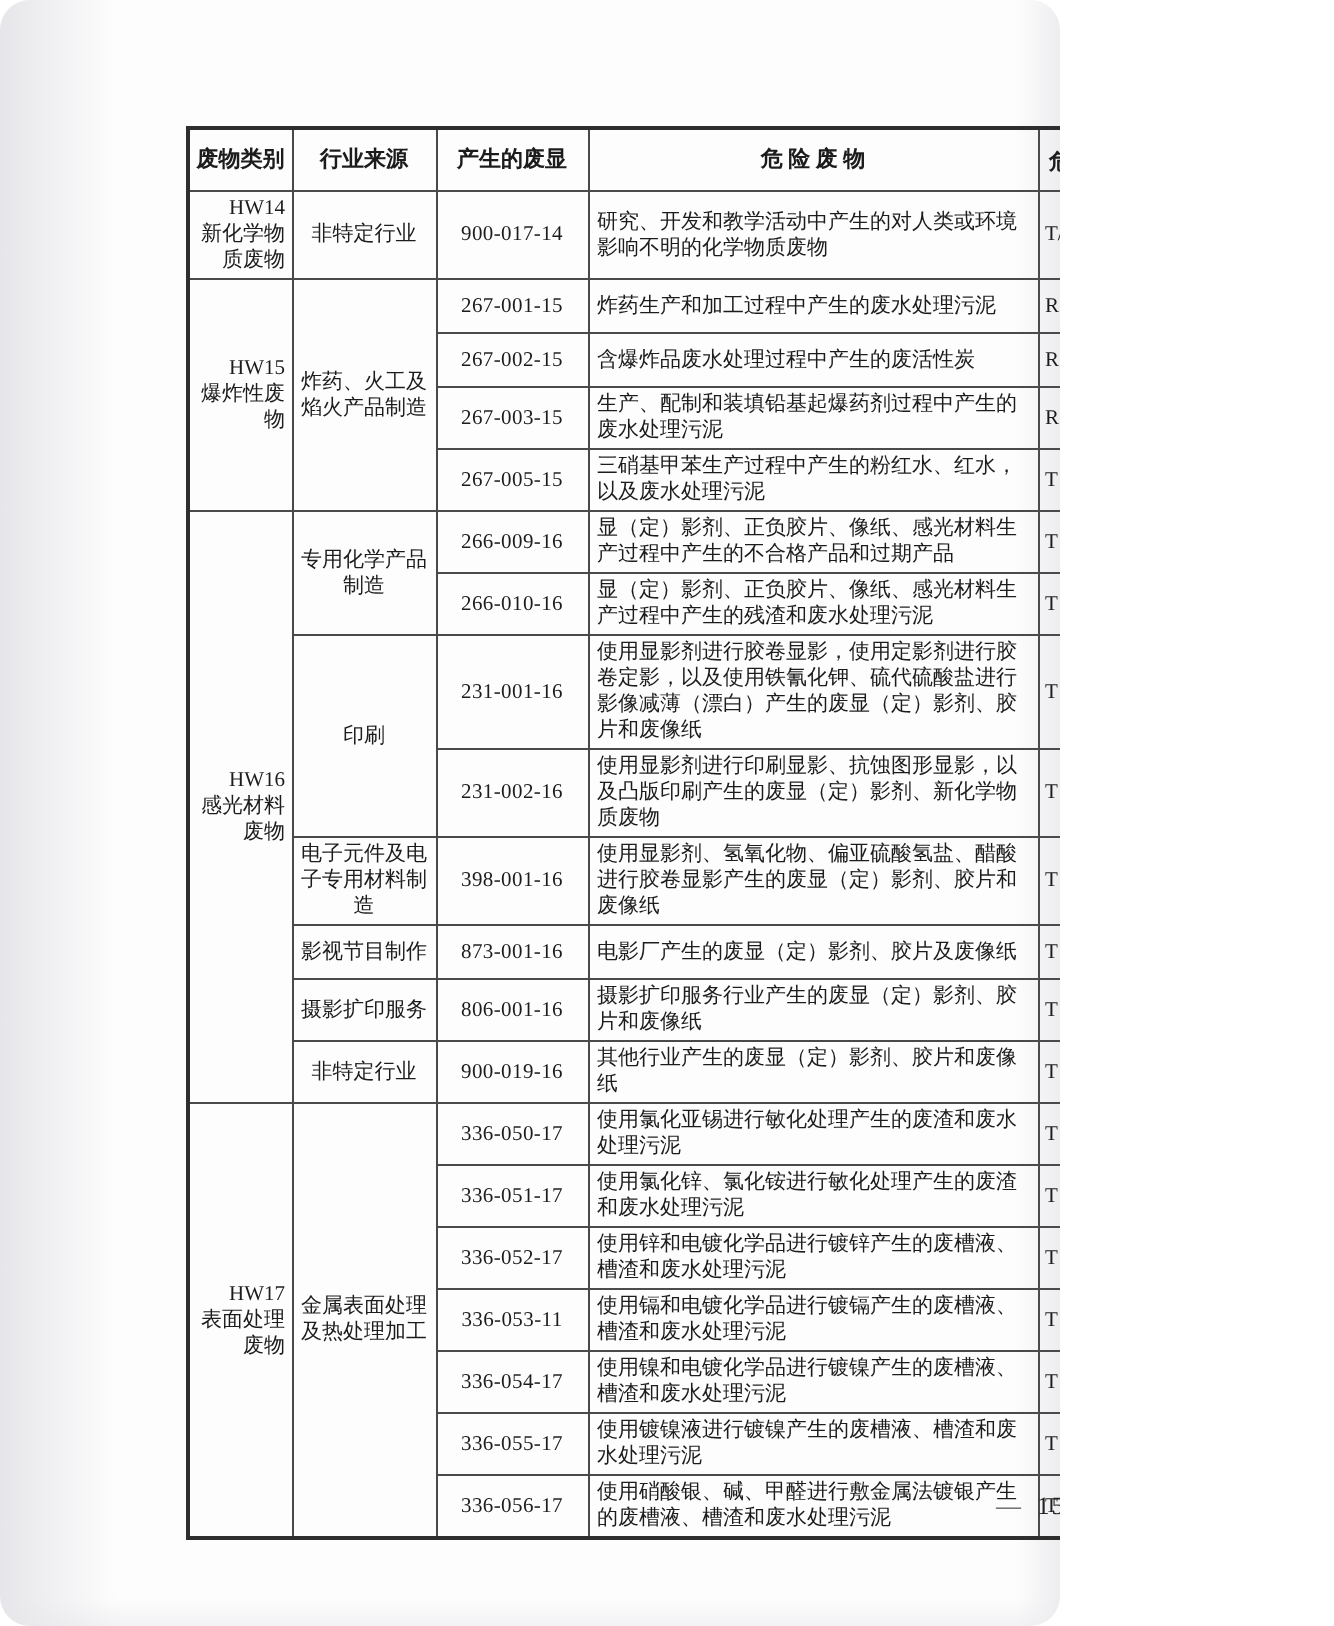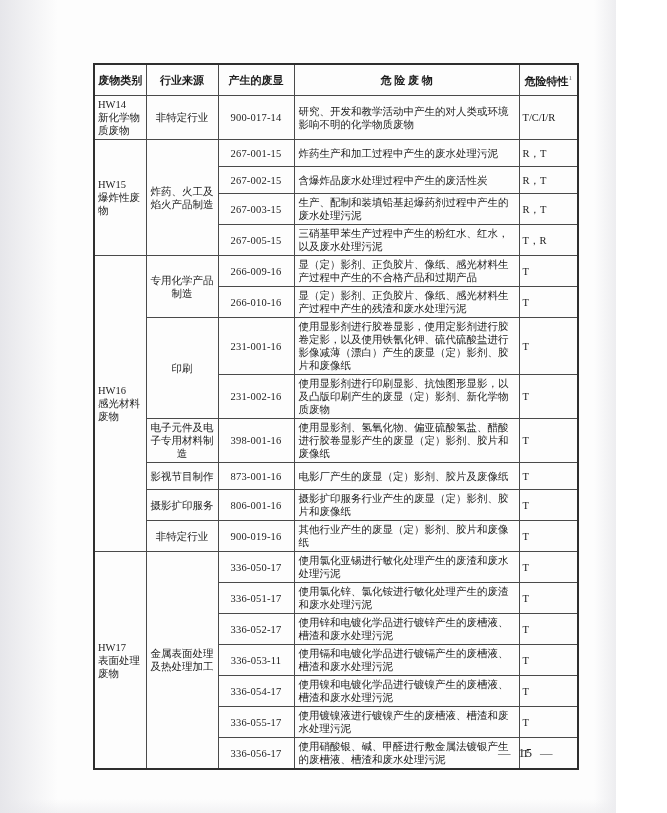--- a/index.html
+++ b/index.html
@@ -1,26 +1,27 @@
 <!DOCTYPE html>
 <html><head>
 <meta charset="utf-8">
 <style>
   html,body { margin:0; padding:0; background:#ffffff; }
   .page {
     position:relative;
-    width:616px; height:813px;
+    width:530px; height:813px;
     font-family:"Liberation Serif","DejaVu Serif",serif;
     color:#1c1c1c;
     background:
       linear-gradient(90deg, #e6e6ea 0px, rgba(255,255,255,0) 58px),
       linear-gradient(270deg, #ededf0 0px, rgba(255,255,255,0) 22px),
       linear-gradient(0deg, #f2f2f4 0px, rgba(255,255,255,0) 14px),
       #fdfdfd;
     overflow:hidden;
+    border-radius:15px;
   }
   table.doc-table {
     position:absolute; left:93px; top:63px;
     width:484px;
     border-collapse:collapse; table-layout:fixed;
     border:2px solid #2e2e2e;
   }
   .doc-table th, .doc-table td {
     border:1px solid #4a4a4a;
     font-size:10.5px;
@@ -31,21 +32,21 @@
   }
   .doc-table th {
     font-weight:bold;
     font-size:11px;
     height:26px;
     text-align:center;
     white-space:nowrap;
   }
   .doc-table th sup { font-size:7px; color:#666; font-weight:normal; }
   .doc-table td { height:22px; }
-  td.cell-category { text-align:left; }
+  td.cell-category { text-align:right; }
   td.cell-industry { text-align:center; }
   td.cell-code { text-align:center; letter-spacing:0.2px; white-space:nowrap; }
   td.cell-desc { text-align:left; padding:2px 4px; }
   td.cell-hazard { text-align:left; white-space:nowrap; }
   .hw-id { display:block; }
   .footer {
     position:absolute; left:498px; top:746px;
     font-size:12.5px; color:#222;
     display:flex; align-items:center; gap:7px;
     letter-spacing:1px;

